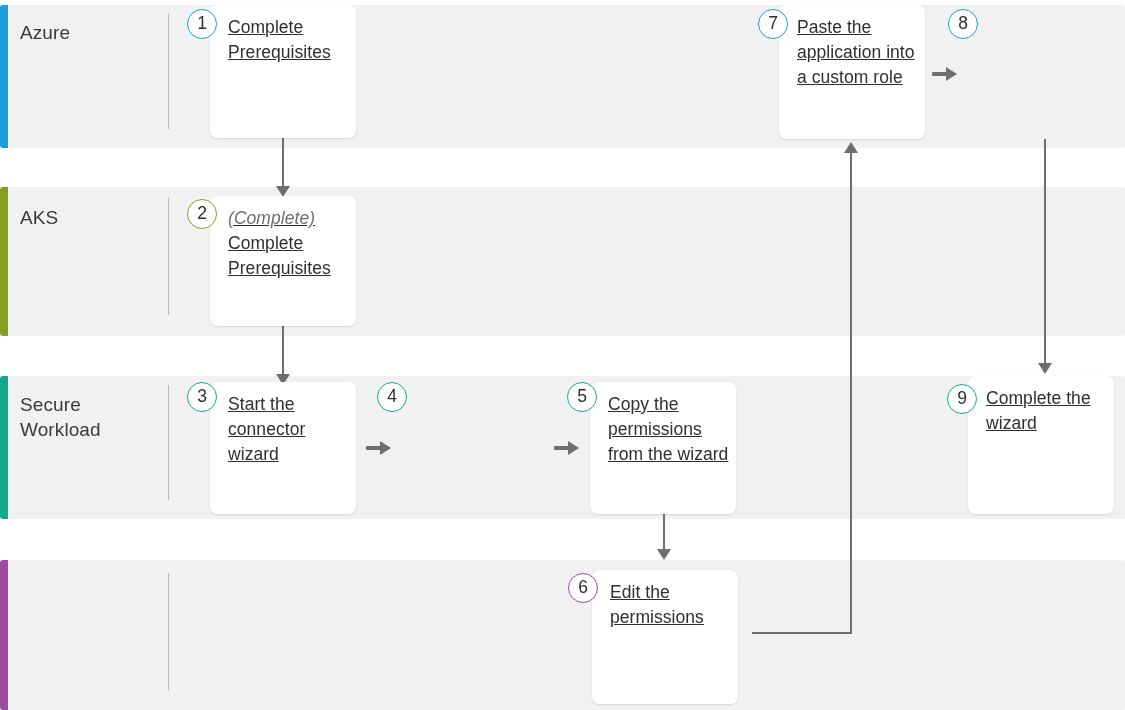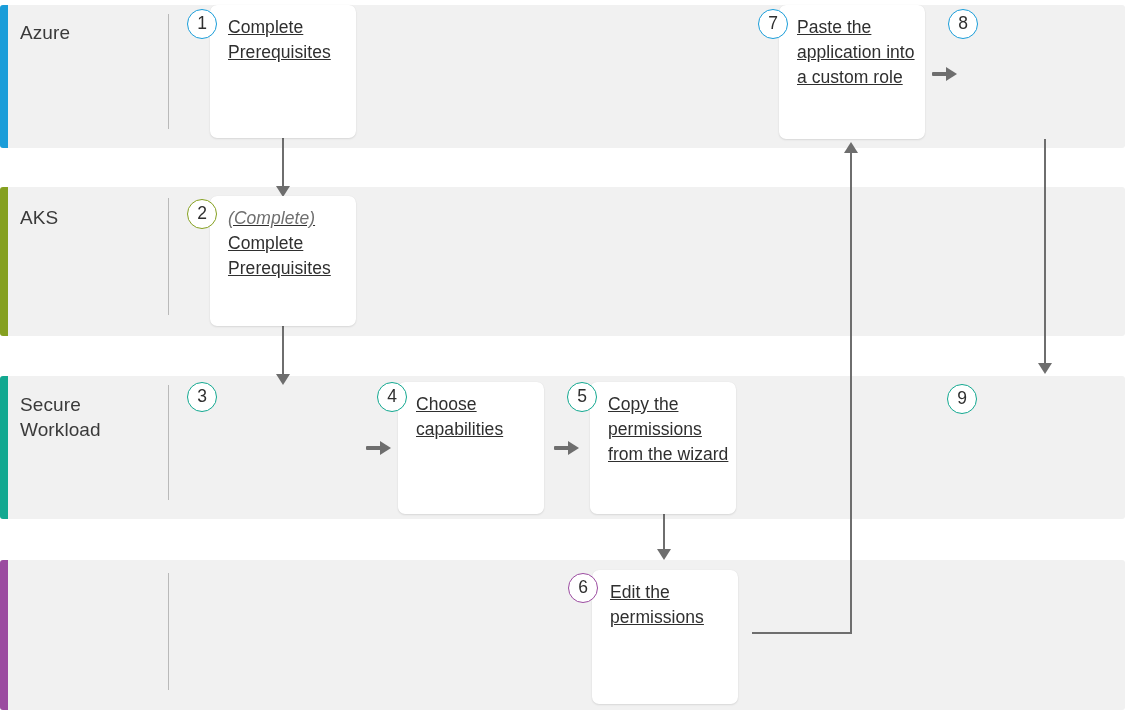--- a/index.html
+++ b/index.html
@@ -170,28 +170,28 @@
   <div class="num" style="left:187px;top:9px;border-color:#1a9dd9;">1</div>
 
   <div class="card" style="left:210px;top:196px;width:146px;height:130px;">
     <div class="card-text">
       <span class="opt" style="display: block;">(Complete)</span>
       <span>Complete Prerequisites</span>
     </div>
   </div>
   <div class="num" style="left:187px;top:199px;border-color:#85a020;">2</div>
 
+  <div class="card" style="left:210px;top:382px;width:146px;height:132px;">
+    <div class="card-text">
+      
+      <span>Start the connector wizard</span>
+    </div>
+  </div>
   <div class="num" style="left:187px;top:382px;border-color:#12a890;">3</div>
 
-  <div class="card" style="left:398px;top:382px;width:146px;height:132px;">
-    <div class="card-text">
-      
-      <span>Choose capabilities</span>
-    </div>
-  </div>
   <div class="num" style="left:377px;top:382px;border-color:#12a890;">4</div>
 
   <div class="card" style="left:590px;top:382px;width:146px;height:132px;">
     <div class="card-text">
       
       <span>Copy the permissions from the wizard</span>
     </div>
   </div>
   <div class="num" style="left:567px;top:382px;border-color:#12a890;">5</div>
 
@@ -206,15 +206,21 @@
   <div class="card" style="left:779px;top:5px;width:146px;height:134px;">
     <div class="card-text">
       
       <span>Paste the application into a custom role</span>
     </div>
   </div>
   <div class="num" style="left:758px;top:9px;border-color:#1a9dd9;">7</div>
 
   <div class="num" style="left:948px;top:9px;border-color:#1a9dd9;">8</div>
 
+  <div class="card" style="left:968px;top:376px;width:146px;height:138px;">
+    <div class="card-text">
+      
+      <span>Complete the wizard</span>
+    </div>
+  </div>
   <div class="num" style="left:947px;top:384px;border-color:#12a890;">9</div>
 
 </div>
 
 </body></html>

